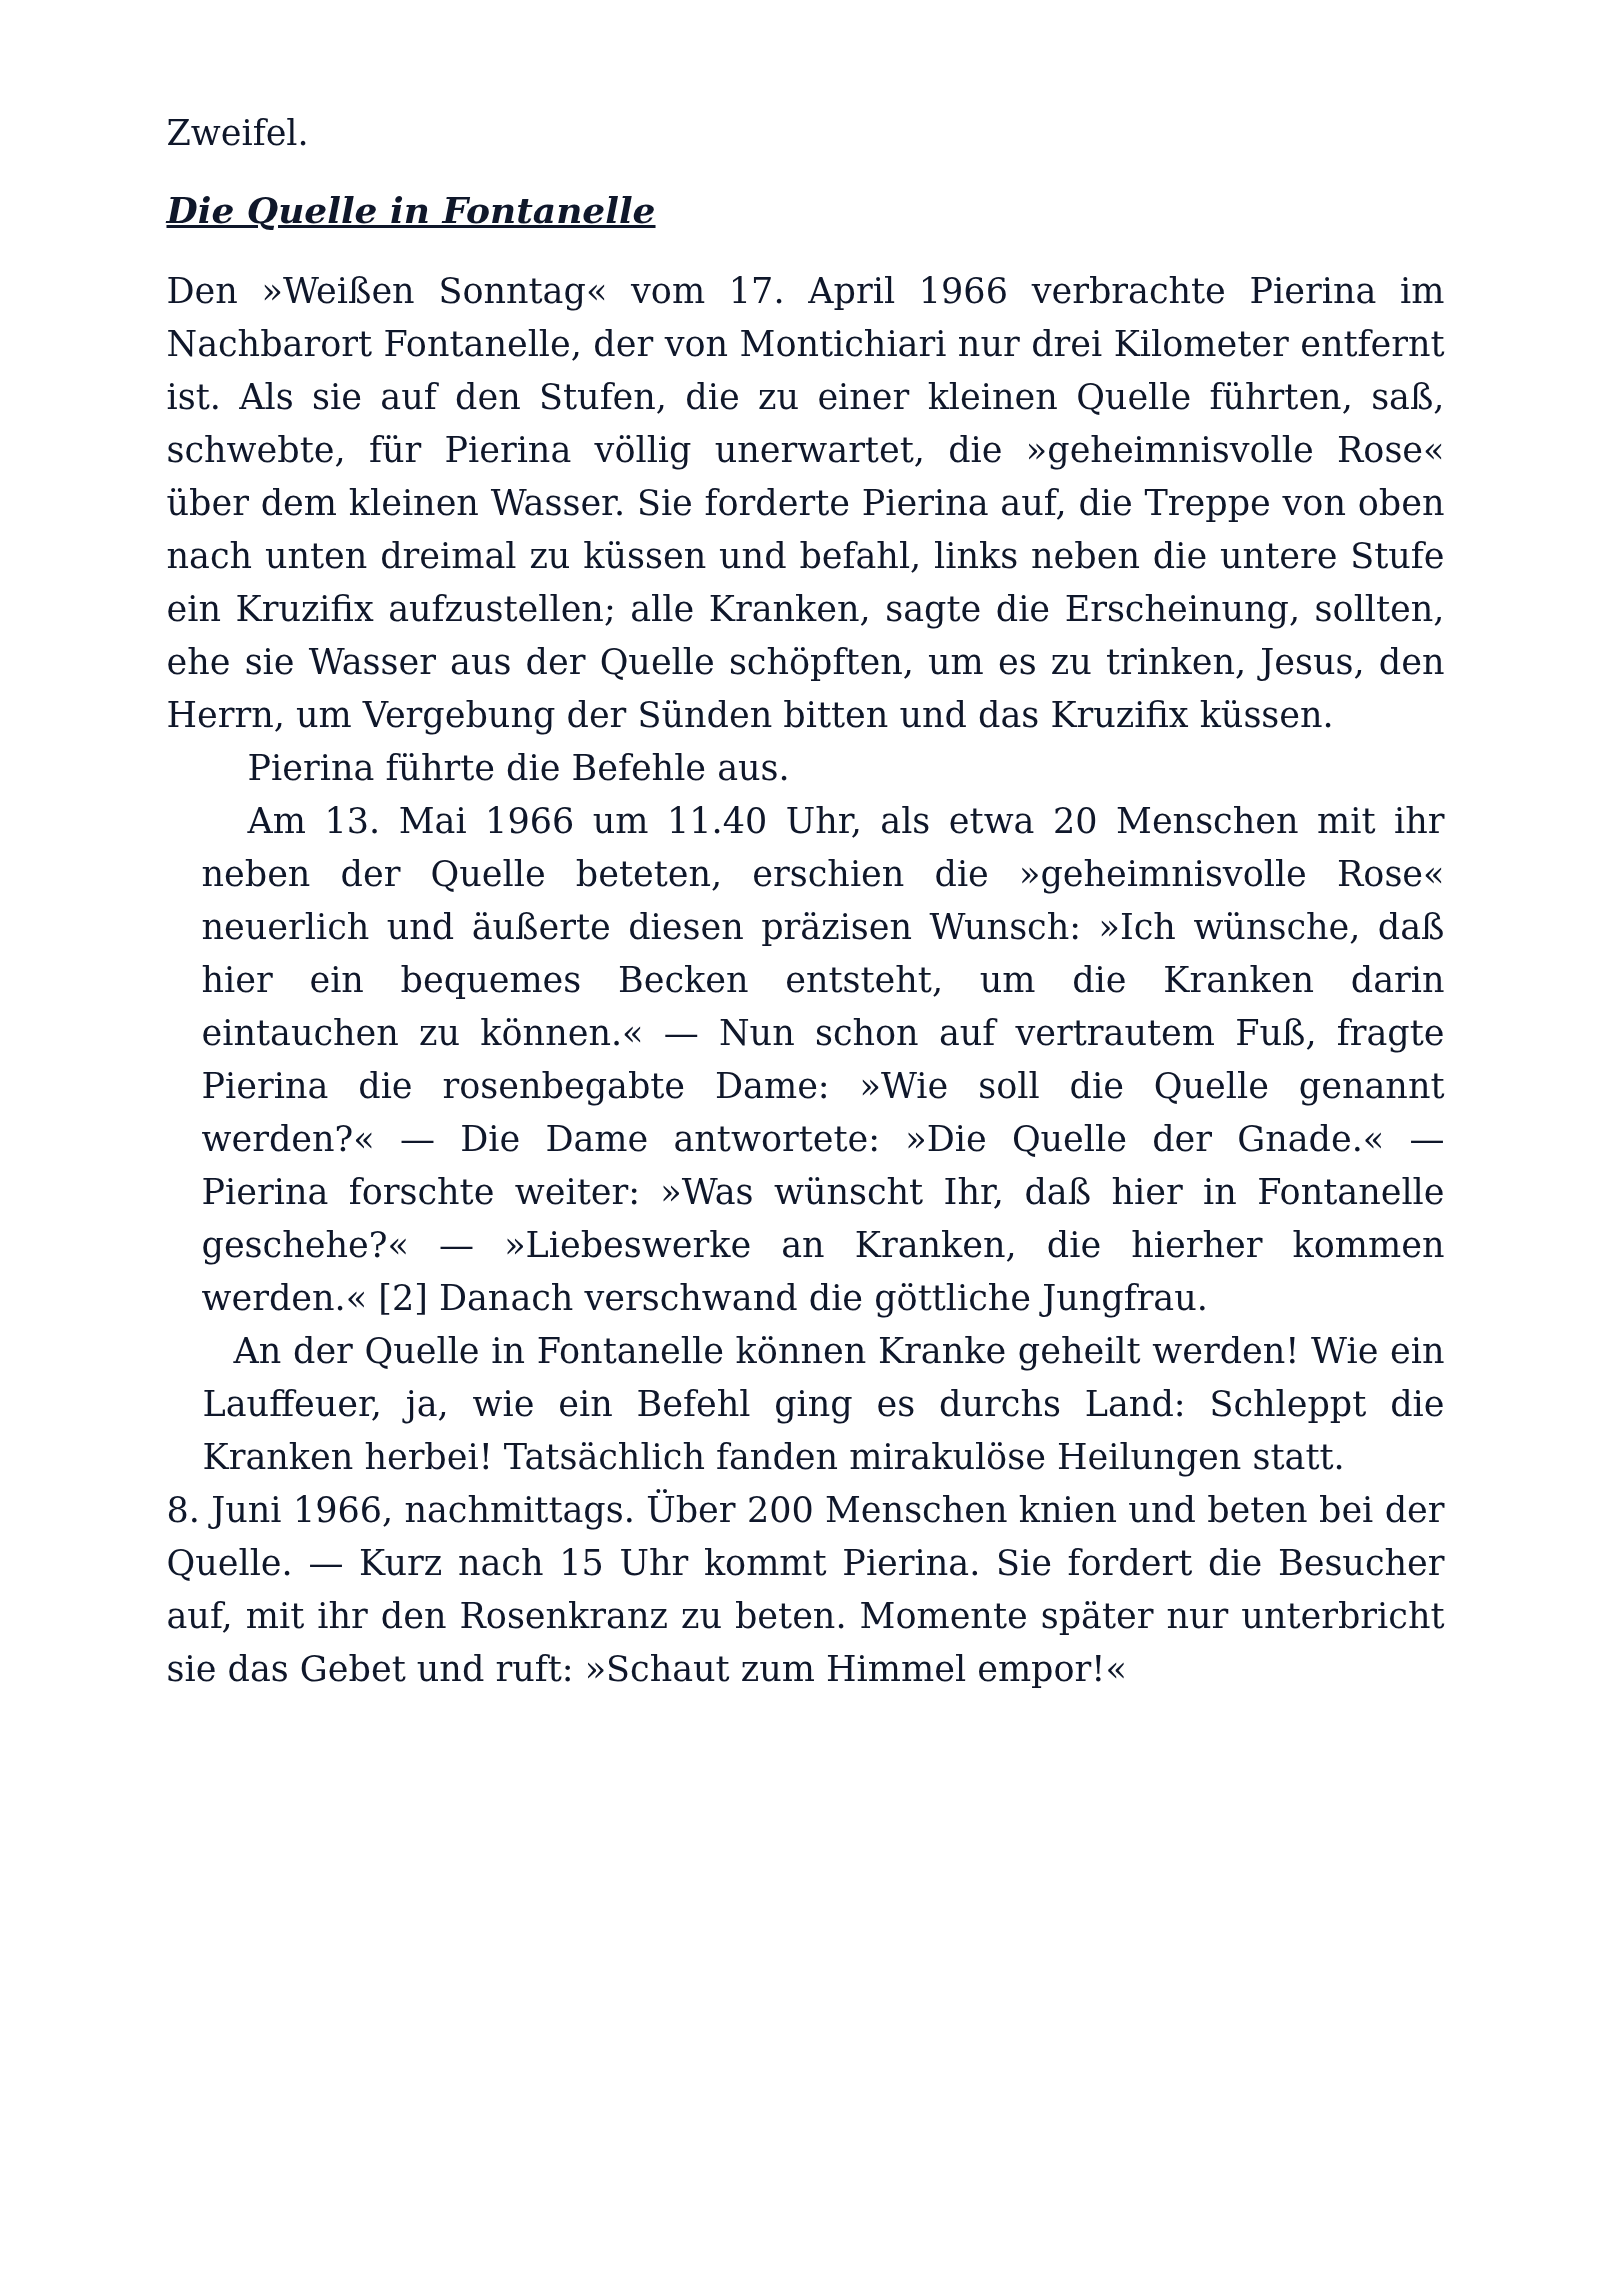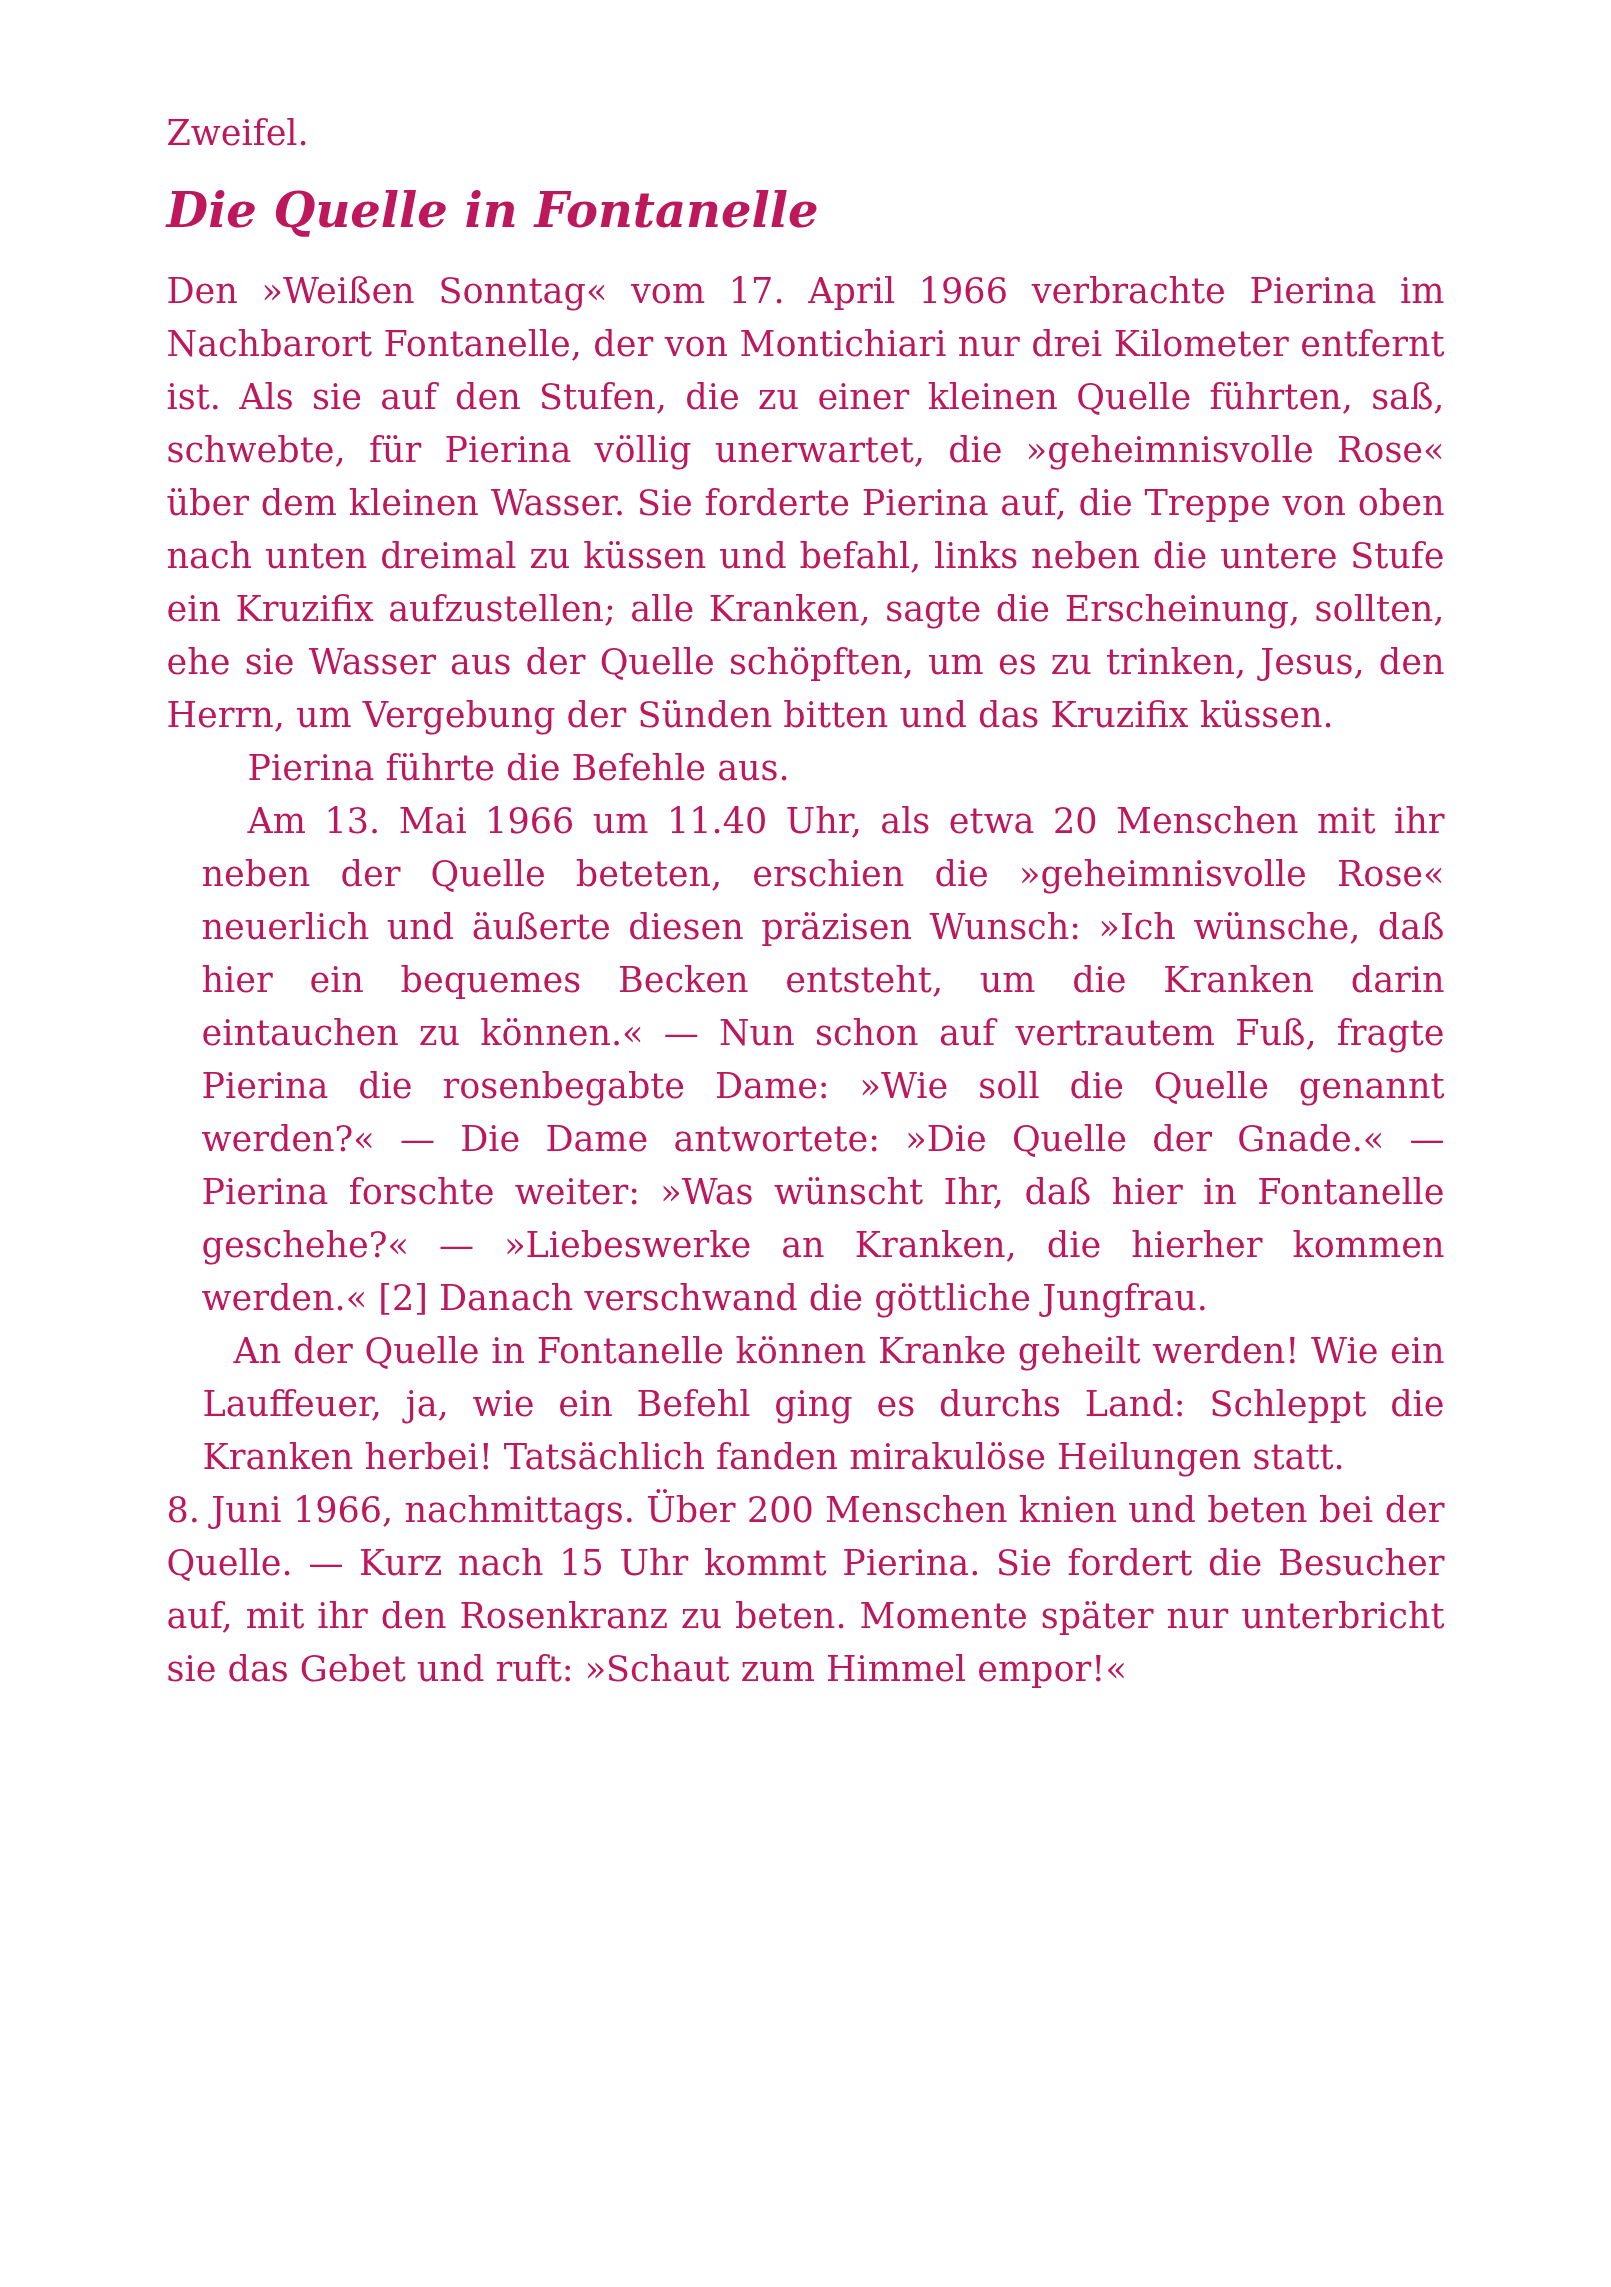--- a/index.html
+++ b/index.html
@@ -6,37 +6,38 @@
       margin: 0;
       padding: 0;
       background: #ffffff;
     }
     .page {
       position: relative;
       width: 1484px;
       height: 2288px;
       margin: 0 auto;
       background: #ffffff;
-      color: #be185d;
+      color: #0f172a;
       box-sizing: border-box;
       padding: 107px 103px 0 103px;
       font-family: "DejaVu Serif", "Liberation Serif", serif;
       font-size: 35px;
       line-height: 53px;
       overflow: hidden;
     }
     .fragment {
       margin: 0;
     }
     .heading {
       margin: 24px 0 0 0;
-      font-size: 48px;
+      font-size: 36px;
       font-weight: bold;
       font-style: italic;
       line-height: 53px;
+      text-decoration: underline;
     }
     .body {
       margin: 0;
       text-align: justify;
     }
     .first-body {
       margin-top: 28px;
     }
     .indent-lg {
       text-indent: 46px;

